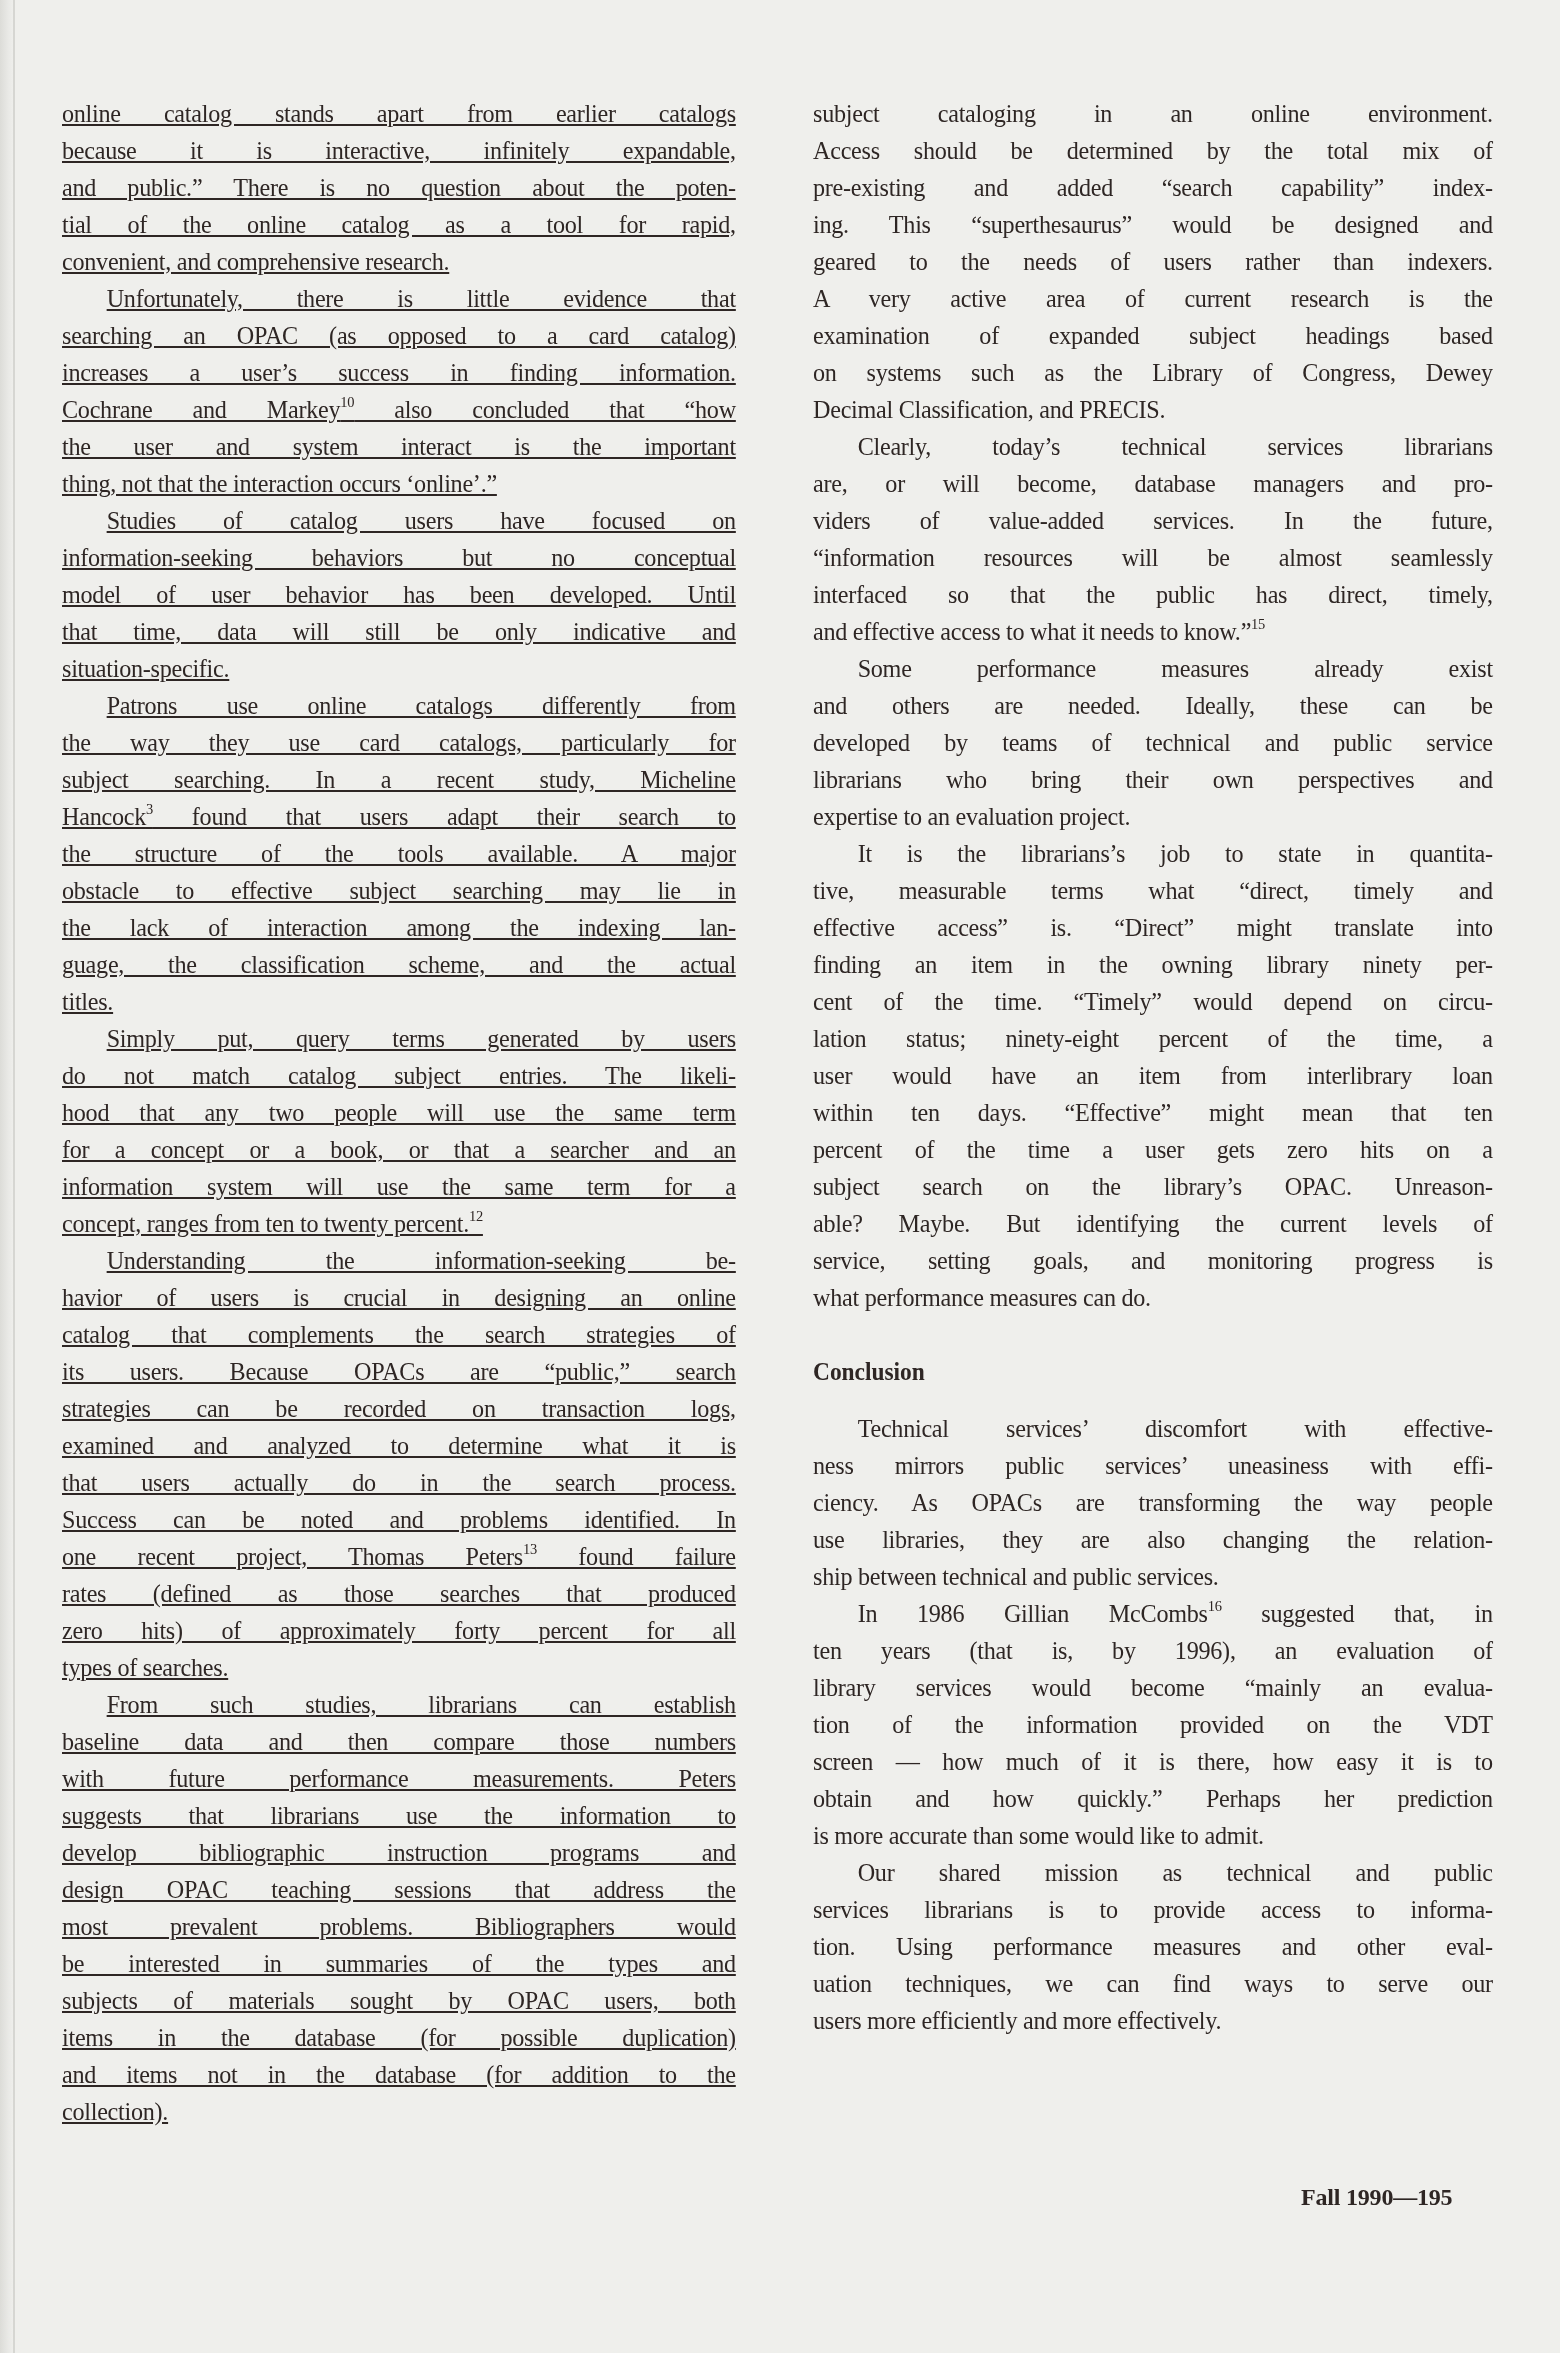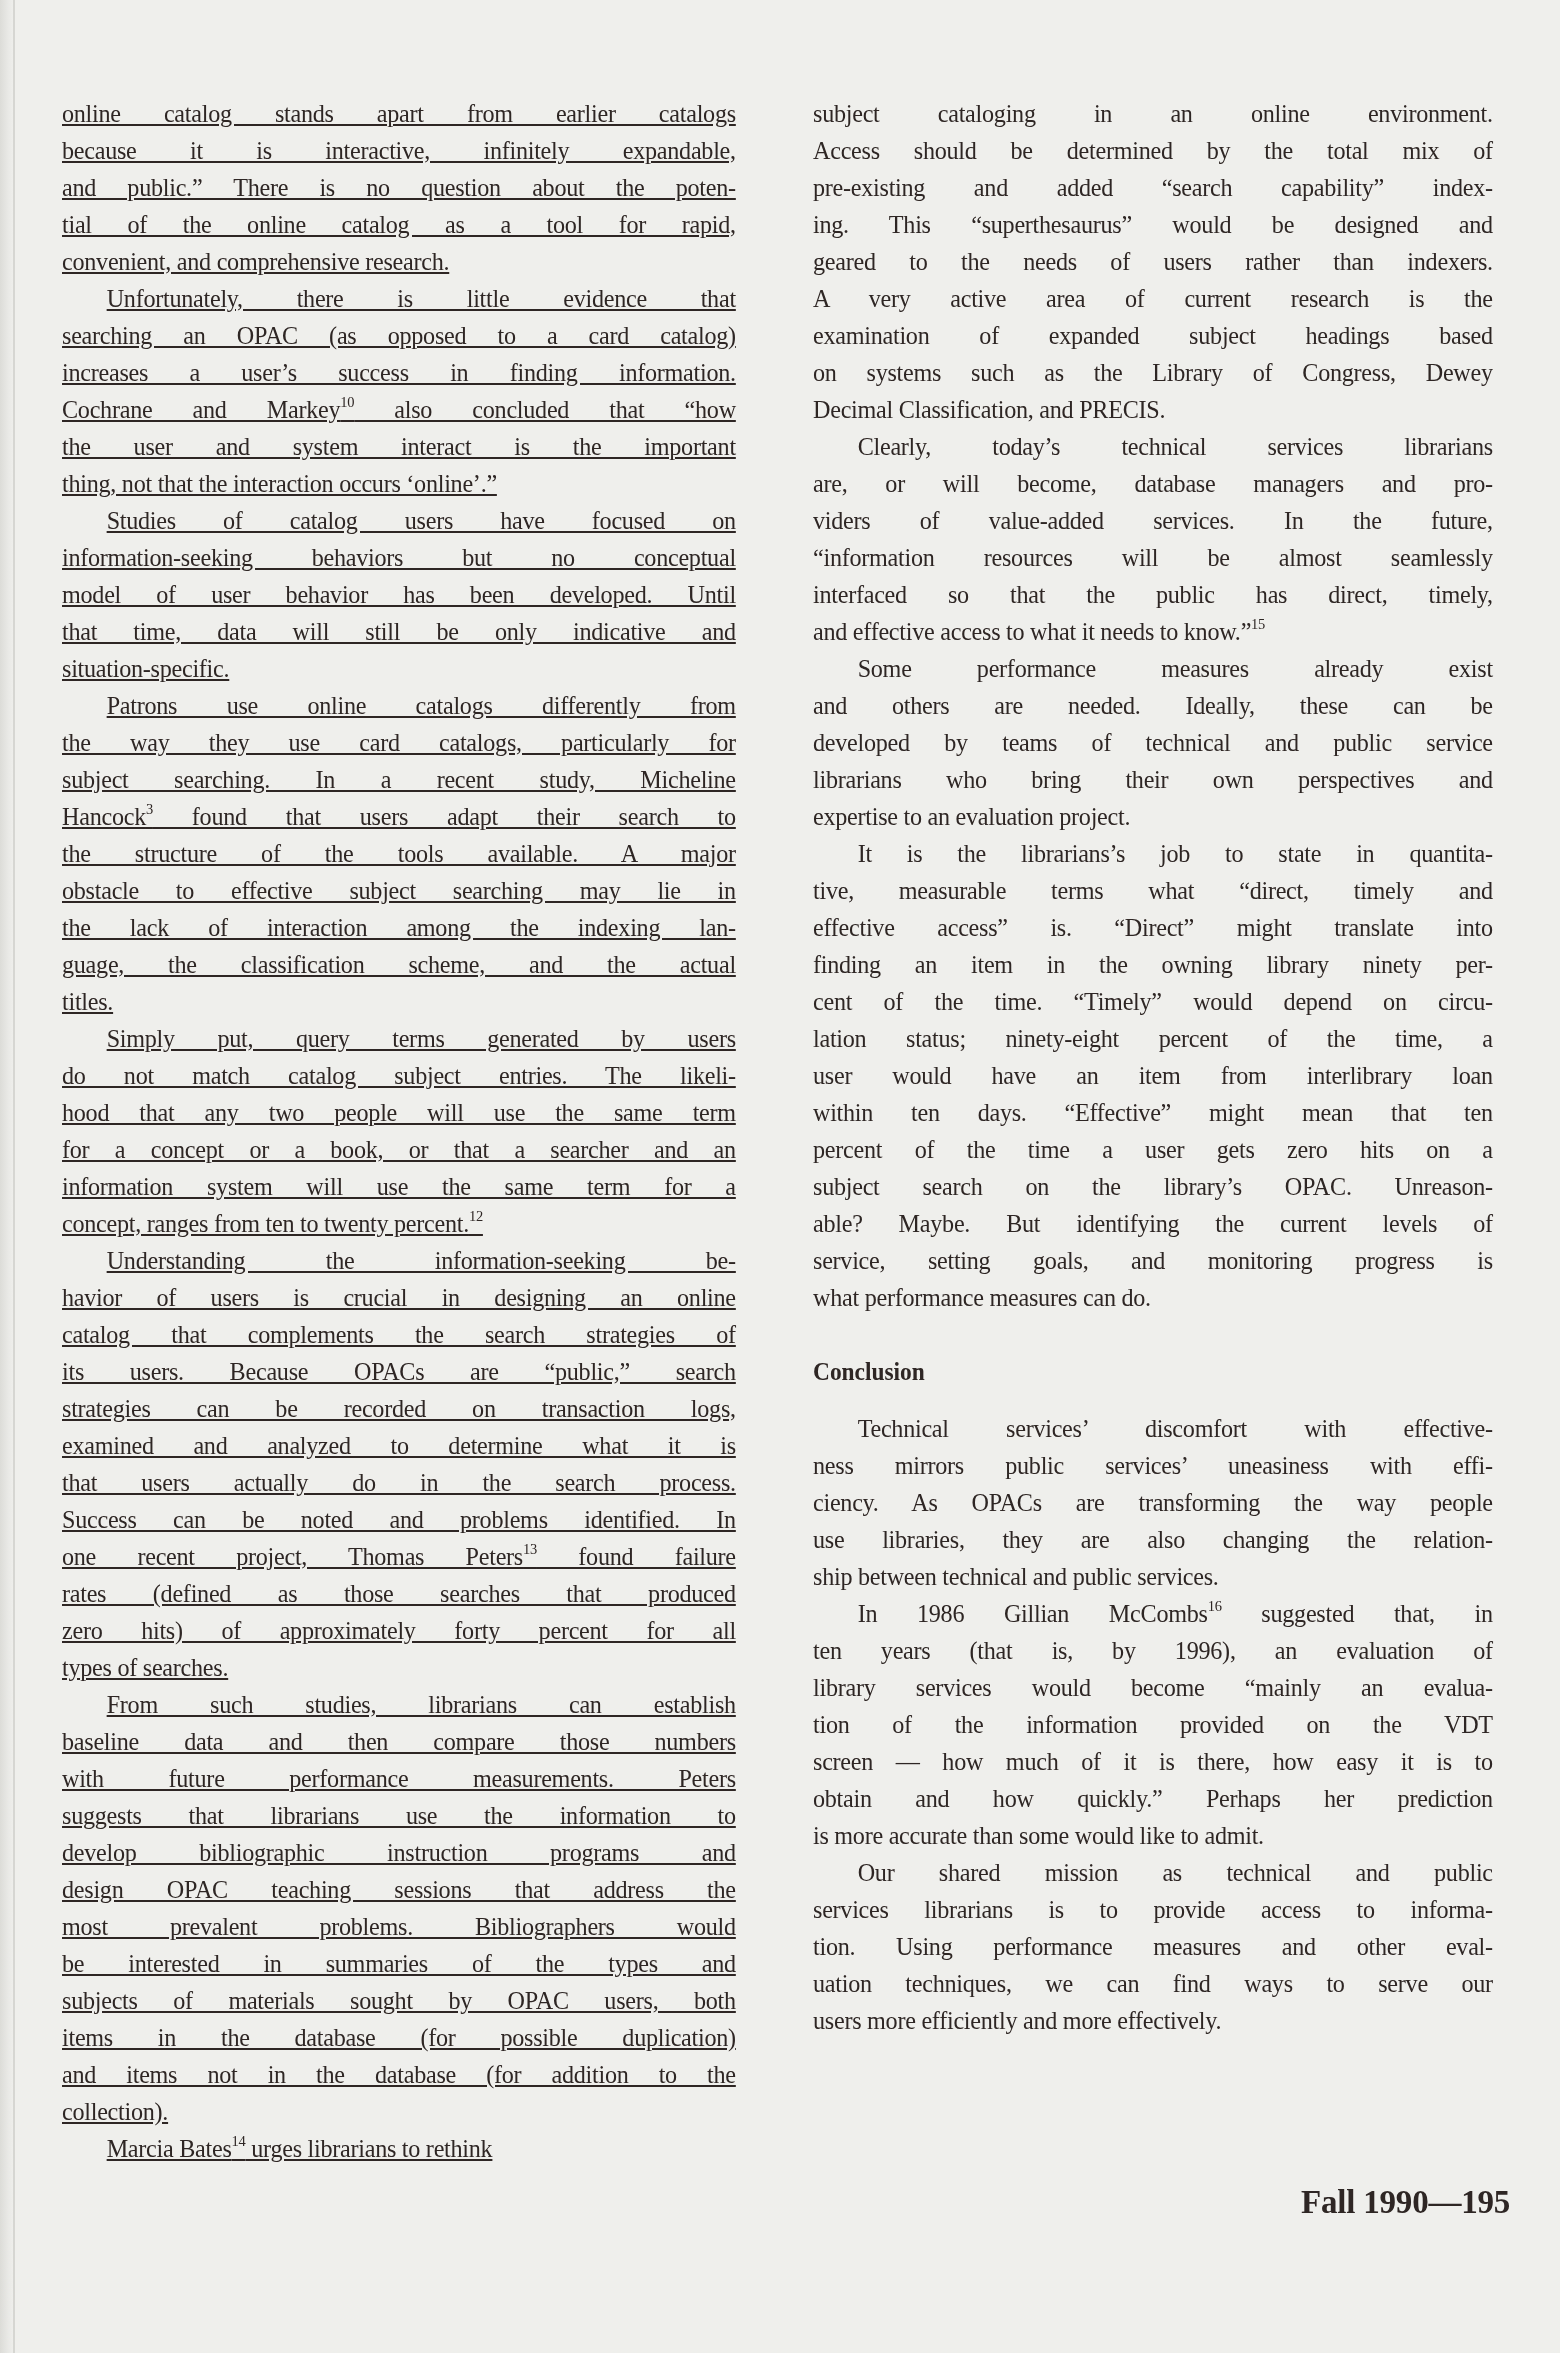--- a/index.html
+++ b/index.html
@@ -36,21 +36,21 @@
   .line.last { text-align-last: left; }
   .line.indent { text-indent: 48px; }
   sup { font-size: 60%; line-height: 0; vertical-align: 11px; }
   .heading {
     font-weight: bold; font-size: 26px; height: 37px; line-height: 37px;
     transform: scaleX(0.9); transform-origin: left center; display: block;
   }
   .gap { display: block; height: 37px; }
   .folio {
     position: absolute; left: 1301px; top: 2184px;
-    font-size: 33px; font-weight: bold; color: #2e2624;
+    font-size: 24px; font-weight: bold; color: #2e2624;
     letter-spacing: -0.2px;
   }
 </style>
 </head>
 <body>
 
 <div class="page-edge"></div>
 <div class="page-edge-line"></div>
 
 <div class="column col-left" id="col-left">
@@ -115,23 +115,20 @@
       <span class="line">with future performance measurements. Peters</span>
       <span class="line">suggests that librarians use the information to</span>
       <span class="line">develop bibliographic instruction programs and</span>
       <span class="line">design OPAC teaching sessions that address the</span>
       <span class="line">most prevalent problems. Bibliographers would</span>
       <span class="line">be interested in summaries of the types and</span>
       <span class="line">subjects of materials sought by OPAC users, both</span>
       <span class="line">items in the database (for possible duplication)</span>
       <span class="line">and items not in the database (for addition to the</span>
       <span class="line last">collection).</span>
-    </div>
-    <div>
-      <span class="line indent last">Marcia Bates<sup>14</sup> urges librarians to rethink</span>
     </div>
   </div>
 <div class="column col-right" id="col-right">
   <div id="col-right-body">
       <div>
         <span class="line">subject cataloging in an online environment.</span>
         <span class="line">Access should be determined by the total mix of</span>
         <span class="line">pre-existing and added “search capability” index-</span>
         <span class="line">ing. This “superthesaurus” would be designed and</span>
         <span class="line">geared to the needs of users rather than indexers.</span>

